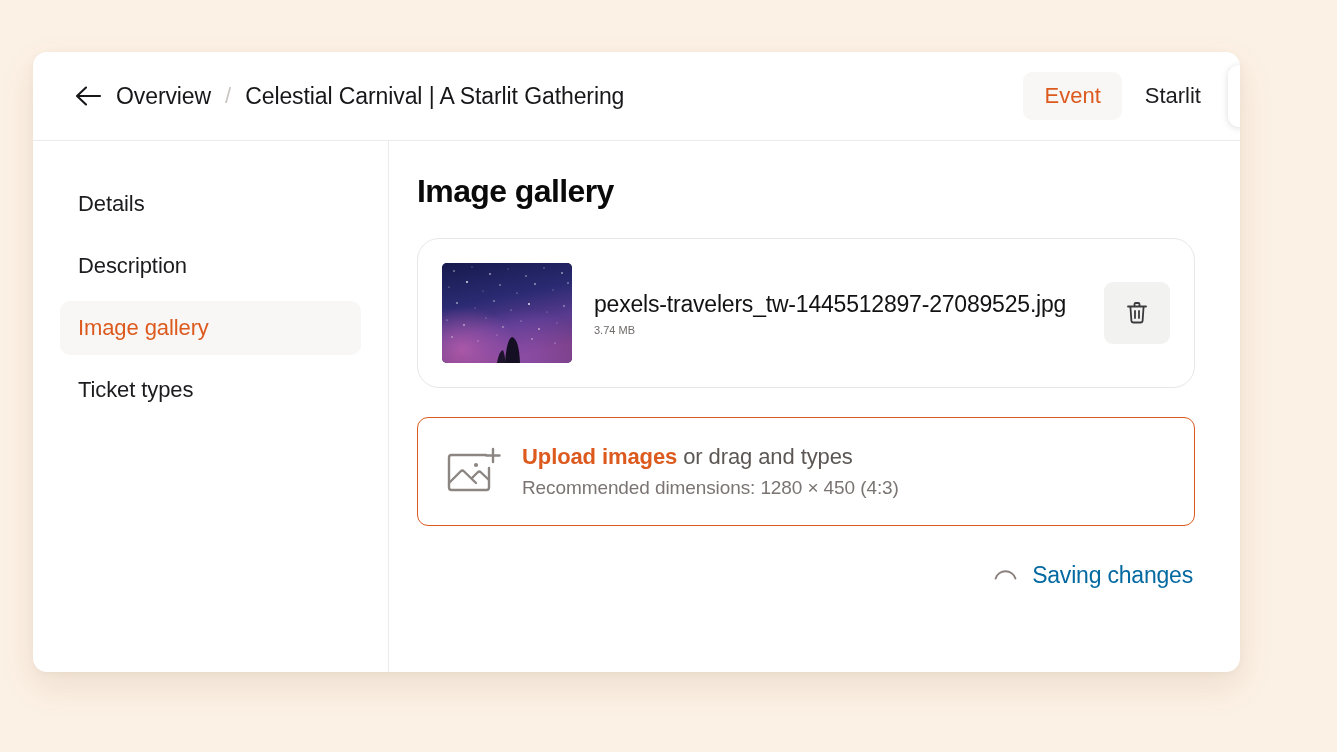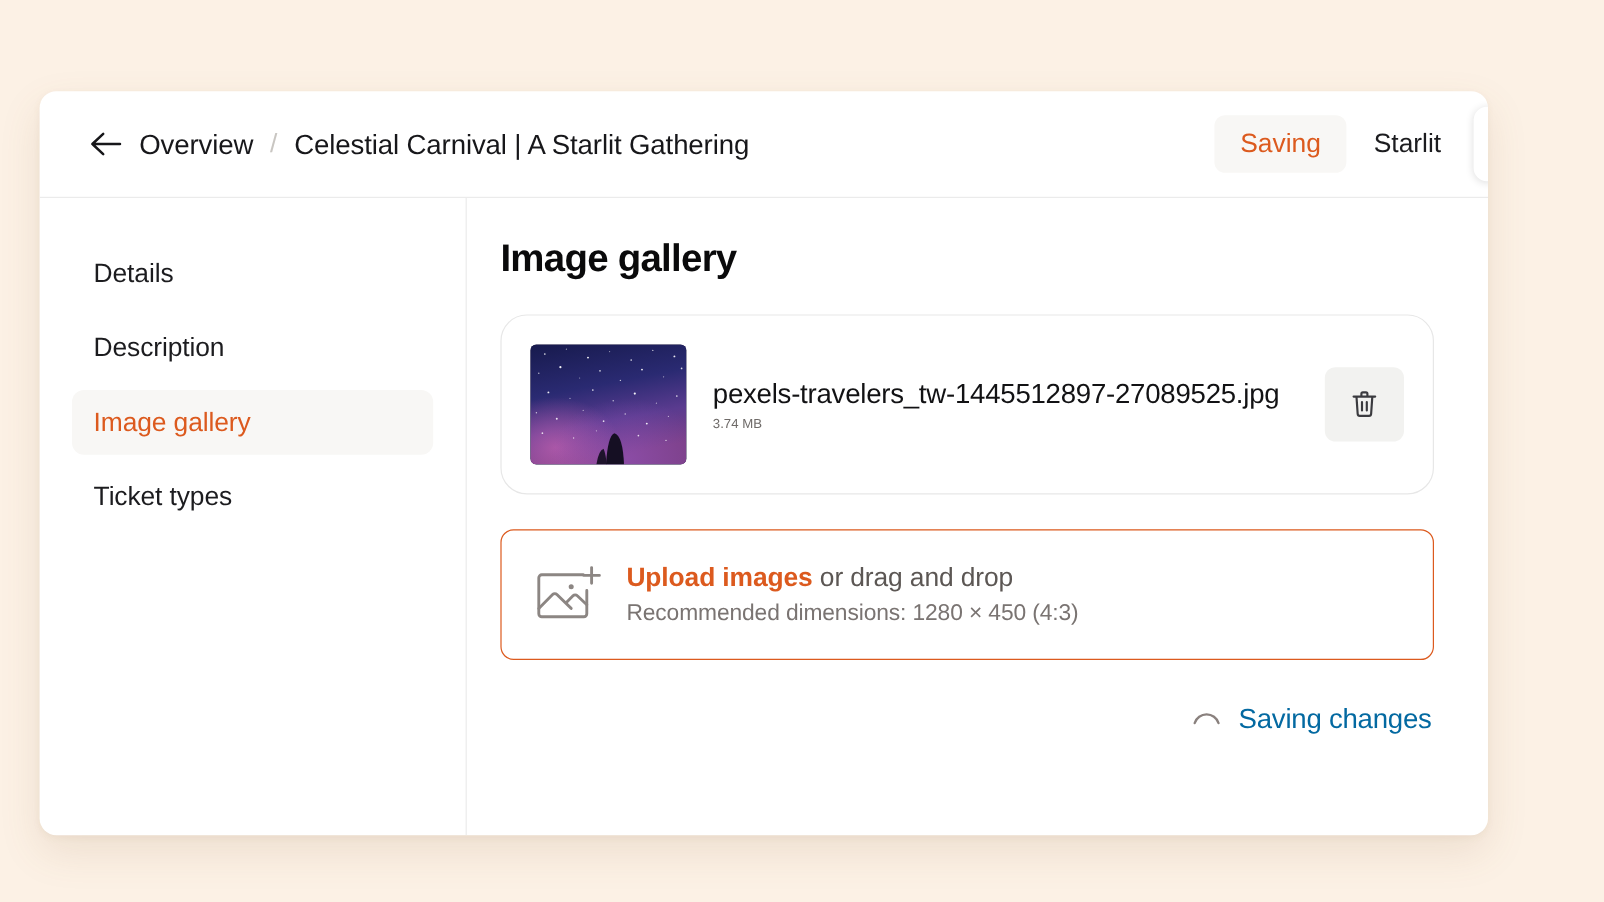--- a/index.html
+++ b/index.html
@@ -13,21 +13,21 @@
   body {
     background: #FCF1E5;
     font-family: "Liberation Sans", sans-serif;
     -webkit-font-smoothing: antialiased;
   }
 
   
   .window {
     position: absolute;
     left: 33px;
-    top: 76px;
+    top: 52px;
     width: 1207px;
     height: 620px;
     background: #ffffff;
     border-radius: 14px;
     box-shadow: 0 14px 34px rgba(140, 100, 60, 0.13),
                 0 2px 6px rgba(140, 100, 60, 0.06);
     overflow: hidden;
   }
 
   
@@ -274,21 +274,21 @@
         <svg width="28" height="22" viewBox="0 0 28 22" fill="none">
           <path d="M26 11H3M3 11L12 2.5M3 11L12 19.5" stroke="#17171A" stroke-width="2.1" stroke-linecap="round" stroke-linejoin="round"></path>
         </svg>
       </span>
       <span class="crumb-overview">Overview</span>
       <span class="crumb-sep">/</span>
       <span class="crumb-title">Celestial Carnival | A Starlit Gathering</span>
     </div>
 
     <div class="tabs">
-      <div class="tab active">Saving</div>
+      <div class="tab active">Event</div>
       <div class="tab">Starlit</div>
     </div>
 
     <div class="edge-pill"></div>
   </div>
 
   <div class="body">
 
     <div class="sidebar">
       <div class="nav-item">Details</div>
@@ -385,21 +385,21 @@
           <svg width="56" height="52" viewBox="0 0 56 52" fill="none">
             <path d="M40 9H5.5C4.1 9 3 10.1 3 11.5v30C3 42.9 4.1 44 5.5 44h35c1.4 0 2.5-1.1 2.5-2.5V22" stroke="#8C8683" stroke-width="2.4" stroke-linecap="round" stroke-linejoin="round"></path>
             <path d="M3 37l11.5-11.5c1-1 2.6-1 3.6 0L30 37" stroke="#8C8683" stroke-width="2.4" stroke-linecap="round" stroke-linejoin="round"></path>
             <path d="M26 32l5.5-5.5c1-1 2.6-1 3.6 0L43 34" stroke="#8C8683" stroke-width="2.4" stroke-linecap="round" stroke-linejoin="round"></path>
             <circle cx="30" cy="19" r="2.1" fill="#8C8683"></circle>
             <path d="M47 3v13M40.5 9.5h13" stroke="#8C8683" stroke-width="2.4" stroke-linecap="round"></path>
           </svg>
         </span>
         <div>
           <div class="dz-line1">
-            <span class="dz-link">Upload images</span><span> or drag and drop</span>
+            <span class="dz-link">Upload images</span><span> or drag and types</span>
           </div>
           <div class="dz-line2">Recommended dimensions: 1280 × 450 (4:3)</div>
         </div>
       </div>
 
       <div class="status-row">
         <span class="spinner">
           <svg width="27" height="27" viewBox="0 0 27 27" fill="none">
             <path d="M3.6 16.5A10.4 10.4 0 0 1 23.4 16.5" stroke="#8A817E" stroke-width="2" stroke-linecap="round"></path>
           </svg>

